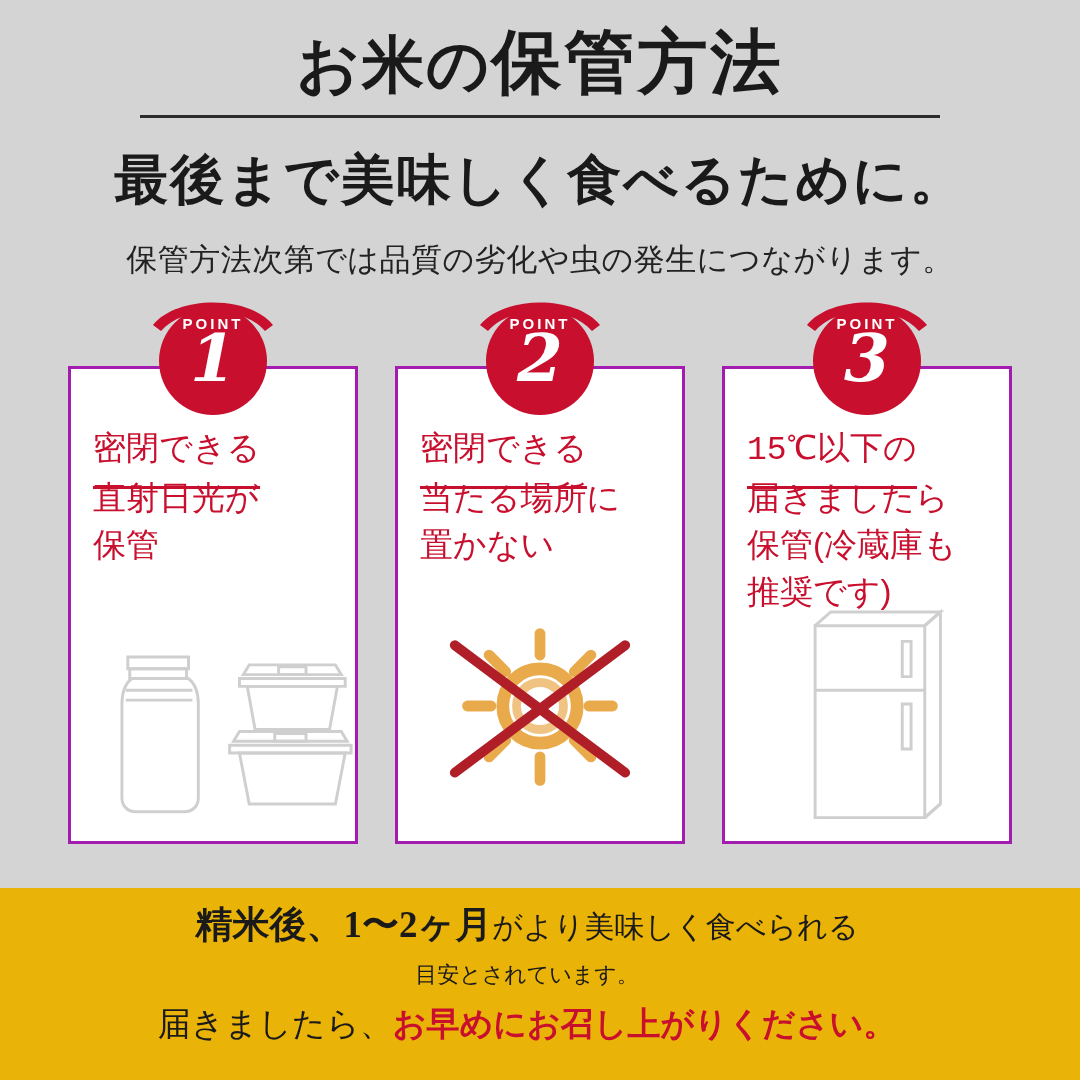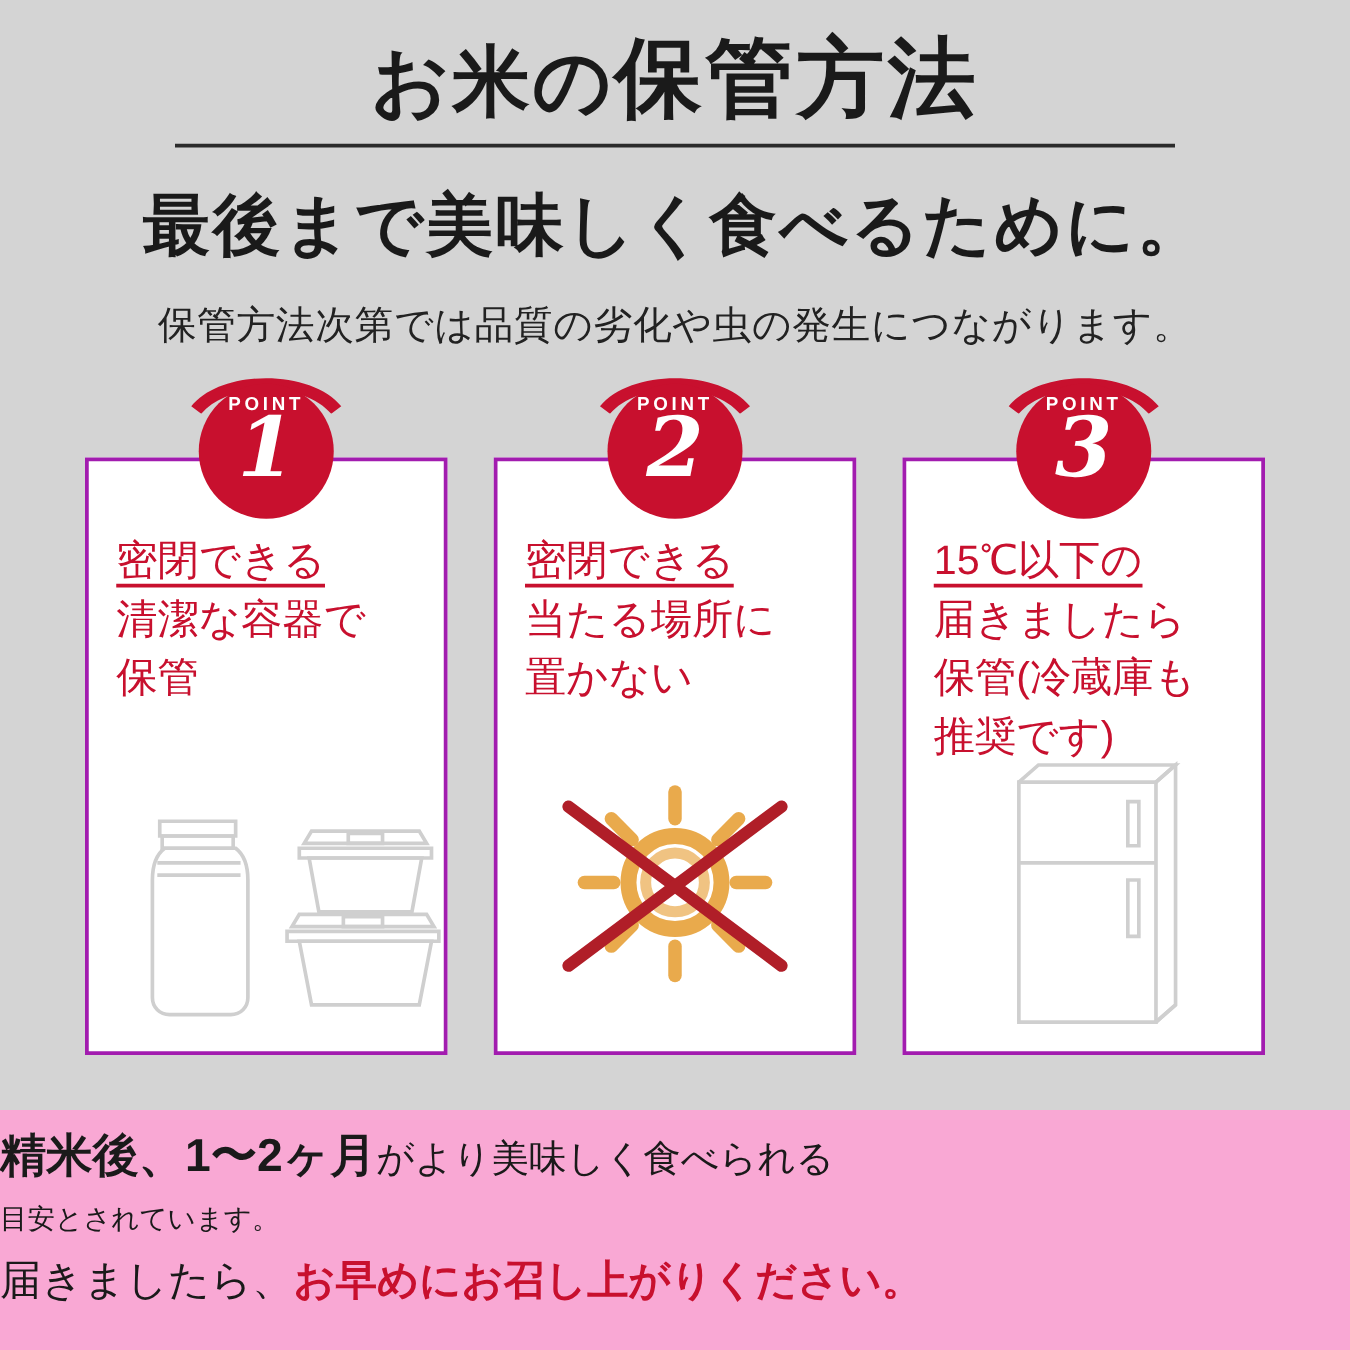--- a/index.html
+++ b/index.html
@@ -10,21 +10,21 @@
     width: 1080px;
     height: 1080px;
     font-family: "Liberation Sans", sans-serif;
     background: #ffffff;
     overflow: hidden;
   }
   .page {
     position: relative;
     width: 1080px;
     height: 1080px;
-    background: #f9a8d4;
+    background: #eab308;
   }
   
   .gray-band {
     position: absolute;
     left: 0;
     top: 0;
     width: 1080px;
     height: 888px;
     background: #d4d4d4;
   }
@@ -142,36 +142,38 @@
     width: 250px;
     color: #c8102e;
     font-size: 33px;
     line-height: 1.42;
     letter-spacing: 0px;
     font-family: "Liberation Sans", sans-serif;
     font-weight: 500;
   }
   .card-text .u {
     border-bottom: 3px solid #c8102e;
-    padding-bottom: 1px;
+    padding-bottom: 17px;
+    font-family: Liberation Mono, monospace;
   }
   .art {
     position: absolute;
     left: 0;
     bottom: 8px;
     width: 100%;
     height: 255px;
   }
   
   .footer {
     position: absolute;
     left: 0;
     top: 900px;
     width: 1054px;
-    font-family: Liberation Sans, sans-serif;
+    text-align: center;
+    font-family: Liberation Serif, serif;
     color: #1a1a1a;
   }
   .f1 {
     font-size: 37px;
     font-weight: bold;
     letter-spacing: 0px;
     white-space: nowrap;
   }
   .f1 .small {
     font-size: 30px;
@@ -213,21 +215,21 @@
     <div class="card c1">
       <svg class="badge-ribbon" viewBox="0 0 132 40">
         <path d="M6 34 C 30 4, 102 4, 126 34 L 118 40 C 96 14, 36 14, 14 40 Z" fill="#c8102e"></path>
       </svg>
       <div class="badge">
         <div class="pt">POINT</div>
         <div class="num">1</div>
       </div>
       <div class="card-text">
         <div><span class="u">密閉できる</span></div>
-        <div>清潔な容器で</div>
+        <div>直射日光が</div>
         <div>保管</div>
       </div>
       <svg class="art" viewBox="0 0 290 255">
         <g fill="none" stroke="#cfcfcf" stroke-width="3">
 
           <path d="M58 78 h62 v12 h-62 z"></path>
           <path d="M60 90 h58 v10 h-58 z"></path>
           <path d="M62 100 c-8 6 -10 16 -10 26 v96 c0 8 6 14 14 14 h50 c8 0 14 -6 14 -14 v-96 c0 -10 -2 -20 -10 -26 z"></path>
           <path d="M56 112 h68"></path>
           <path d="M56 122 h68"></path>

